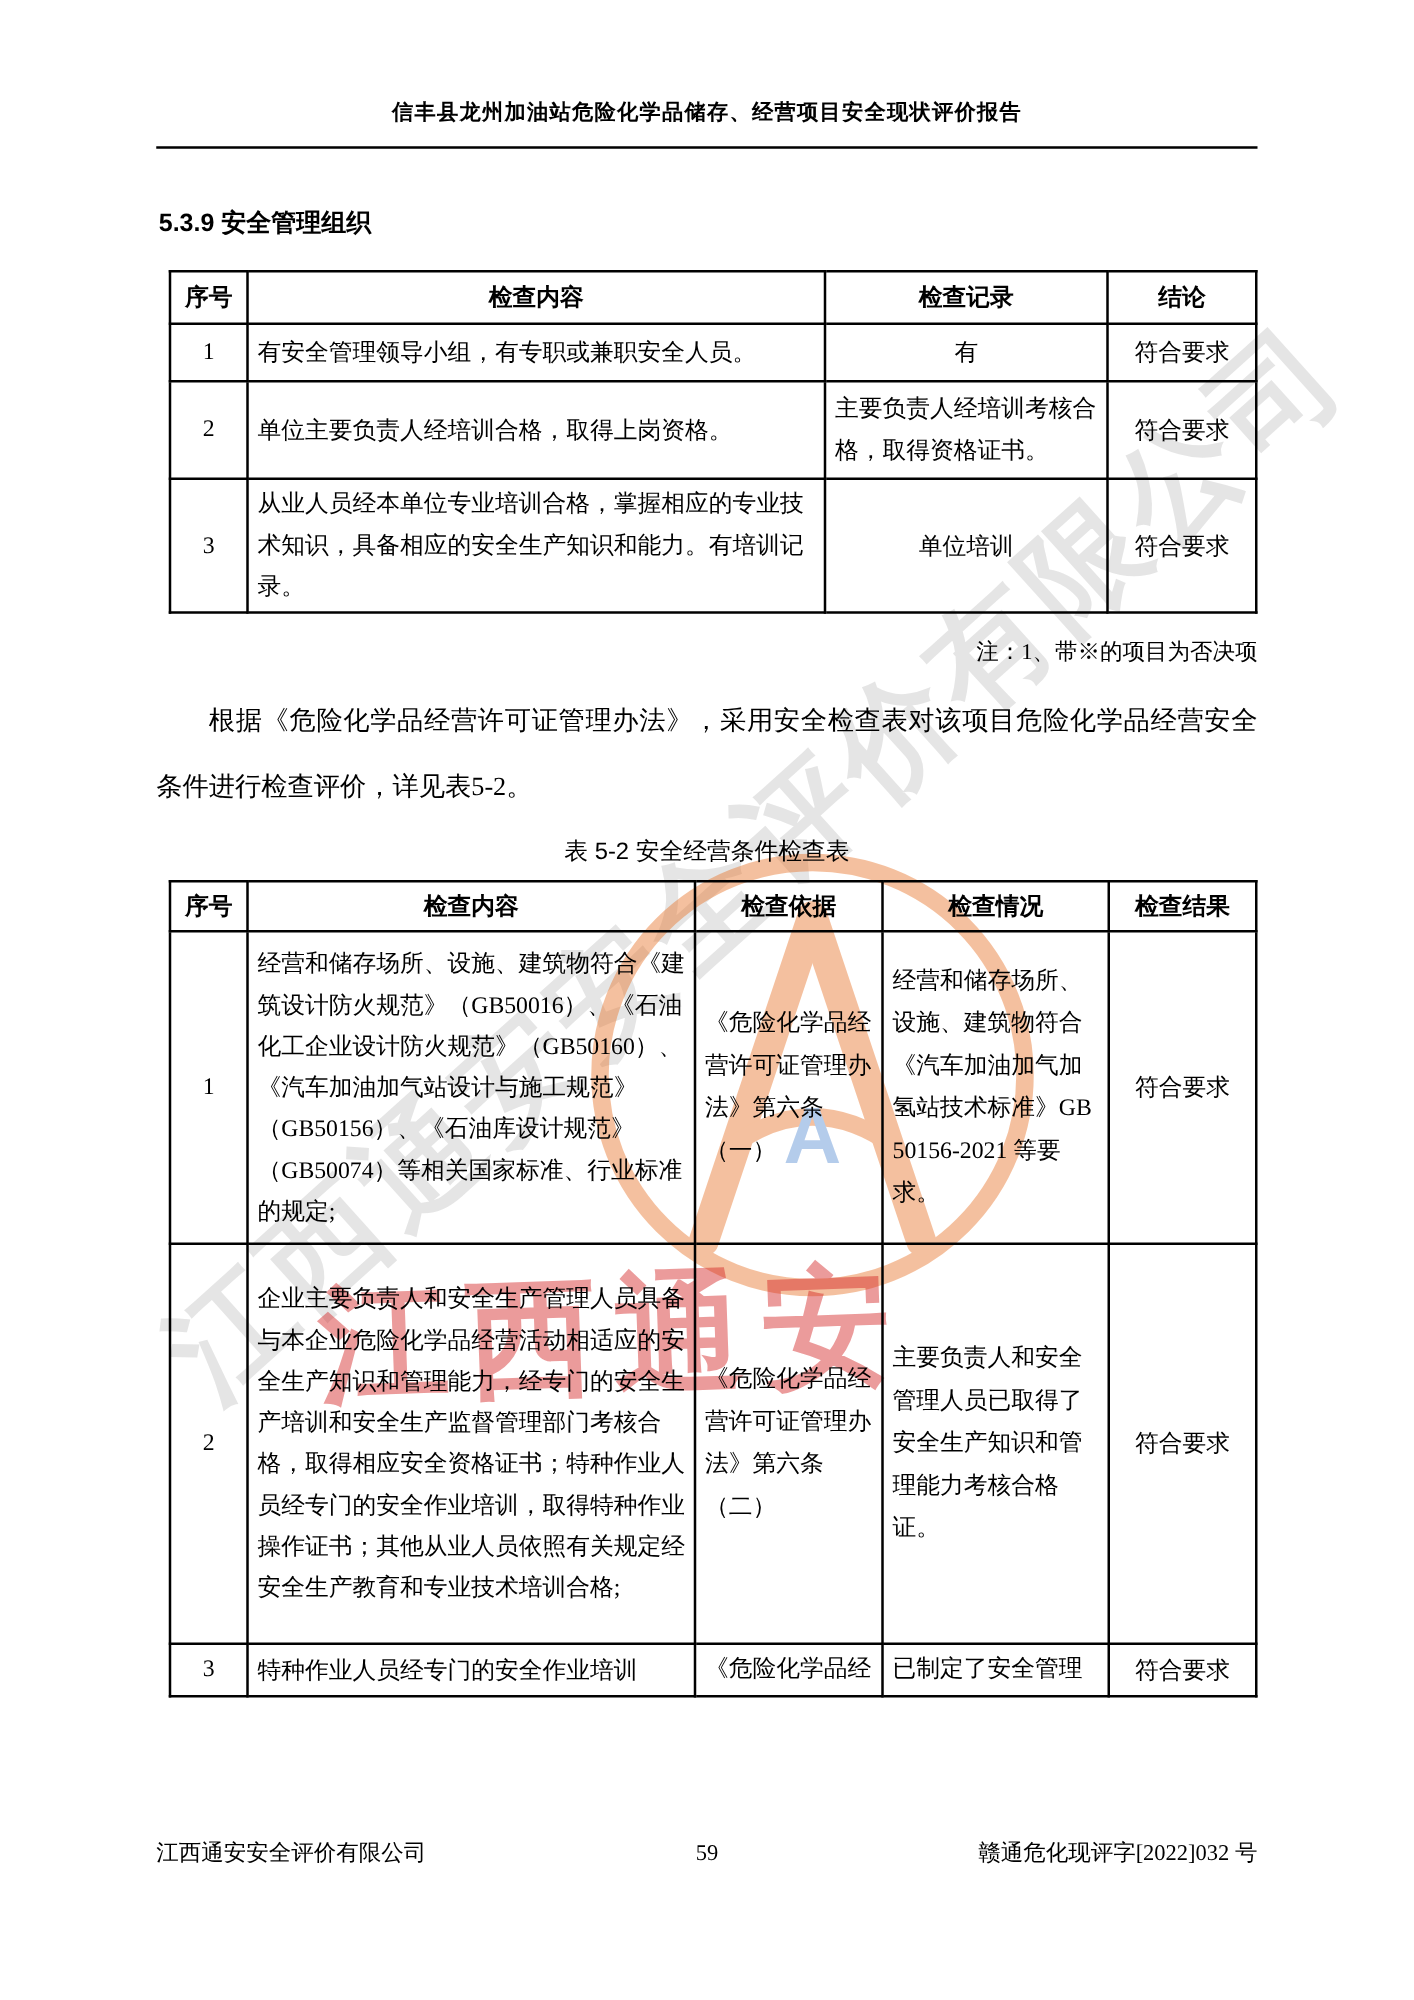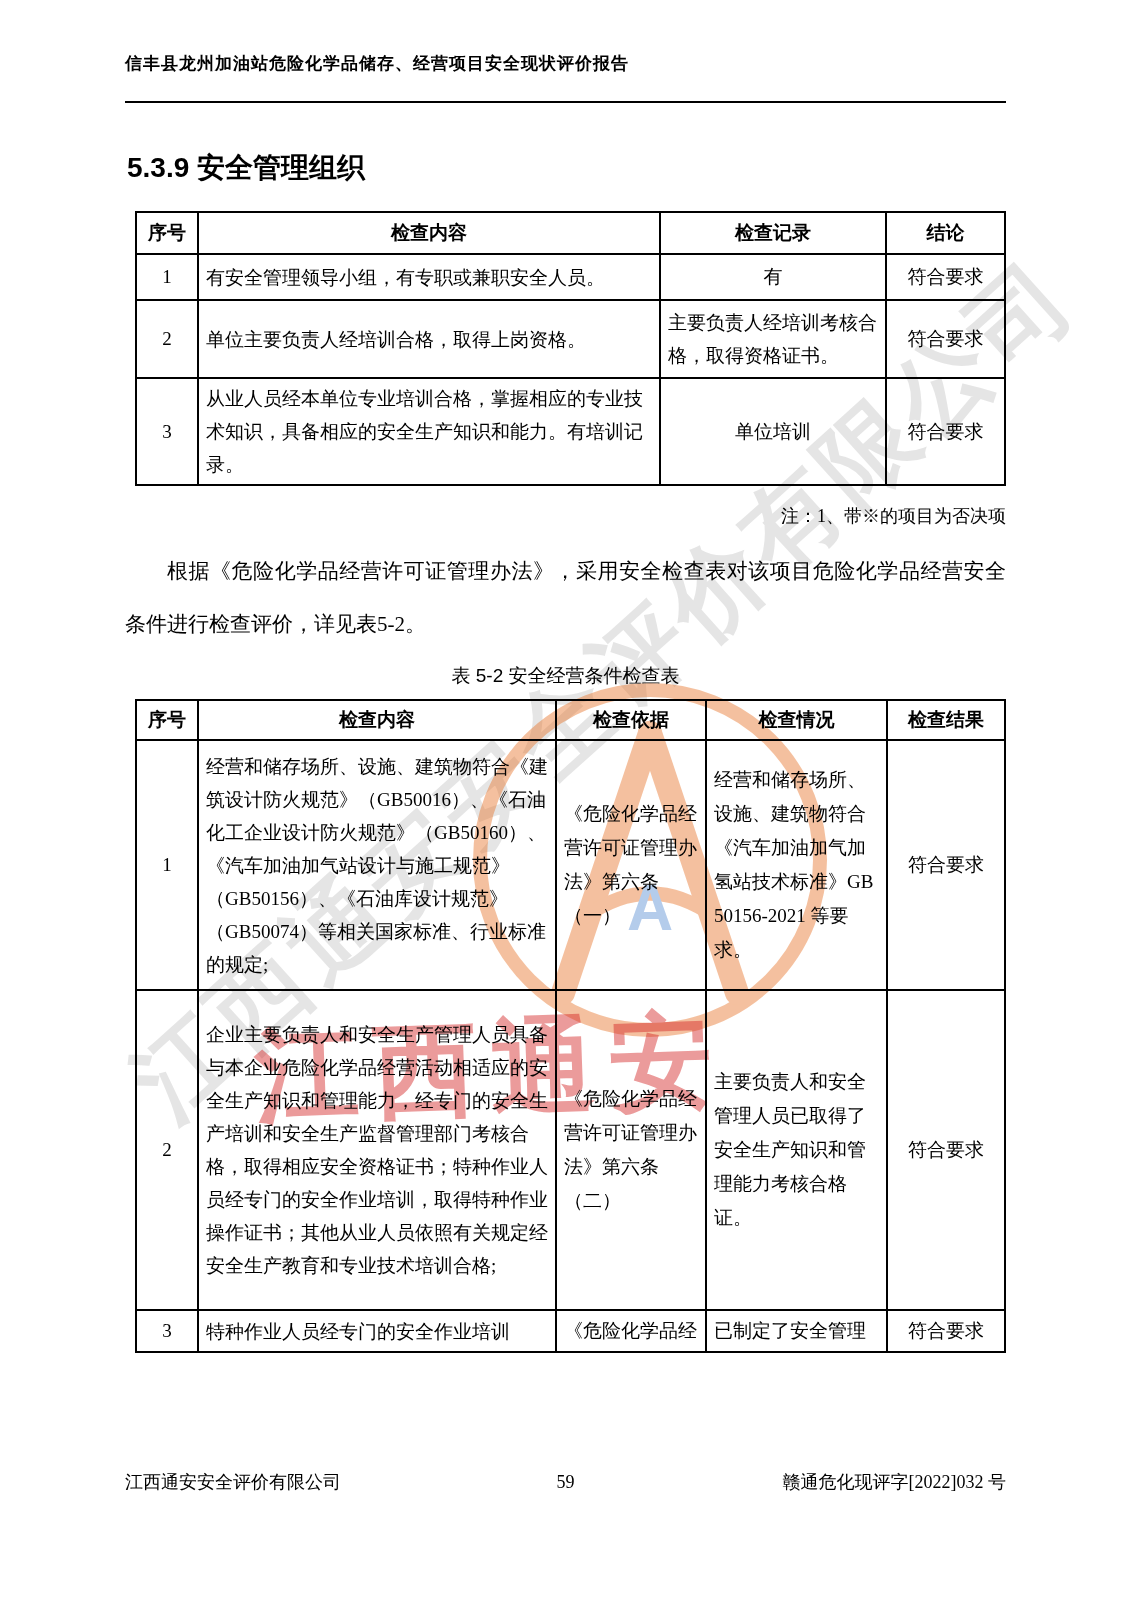--- a/index.html
+++ b/index.html
@@ -3,25 +3,25 @@
 <meta charset="utf-8">
 <style>
   html,body { margin:0; padding:0; background:#ffffff; }
   .page {
     position:relative; width:1131px; height:1600px; background:#ffffff;
     font-family:"Liberation Serif", serif; color:#000; overflow:hidden;
   }
   .content { position:absolute; left:125px; top:0; width:881px; z-index:1; }
 
   
-  .doc-header { margin-top:52px; border-bottom:2.5px solid #000; padding-bottom:26px; text-align:left; }
+  .doc-header { margin-top:78px; border-bottom:2.5px solid #000; padding-bottom:16px; text-align:center; }
   .doc-header .title { font-size:17px; font-weight:bold; letter-spacing:1px; }
 
   
-  h1 { font-family:"Liberation Sans", sans-serif; font-weight:bold; font-size:28px; margin:0; }
+  h1 { font-family:"Liberation Sans", sans-serif; font-weight:bold; font-size:20px; margin:0; }
   .h-539  { margin:46px 0 24px 2px; }
   .h-5310 { margin:30px 0 10px 2px; }
 
   
   table.tbl { border-collapse:collapse; table-layout:fixed; width:869px; margin-left:10px; background:transparent; }
   .tbl th, .tbl td { border:2px solid #000; font-size:19px; padding:3px 7px; vertical-align:middle; text-align:center; background:transparent; }
   .tbl th { font-family:"Liberation Sans", sans-serif; font-weight:bold; }
   .tbl td.left { text-align:left; line-height:33px; }
   .tbl td.basis { text-align:left; line-height:34px;margin-left:16px; }
   .t1 .hr { height:42px; } .t1 .r1 { height:46px; } .t1 .r2 { height:78px; } .t1 .r3 { height:80px; }

